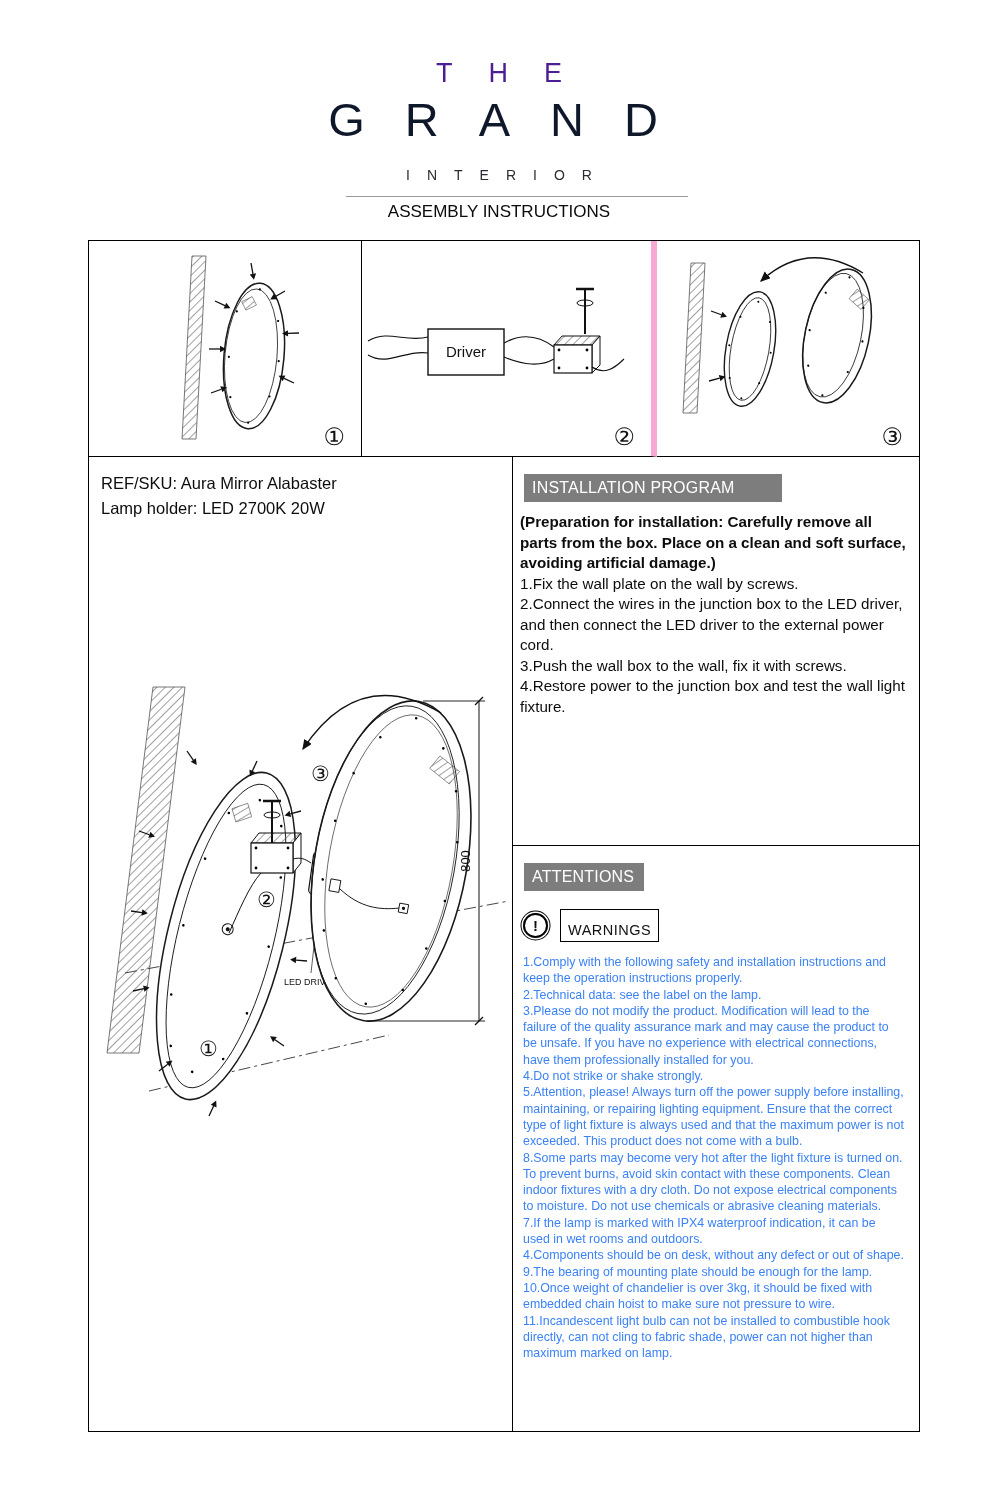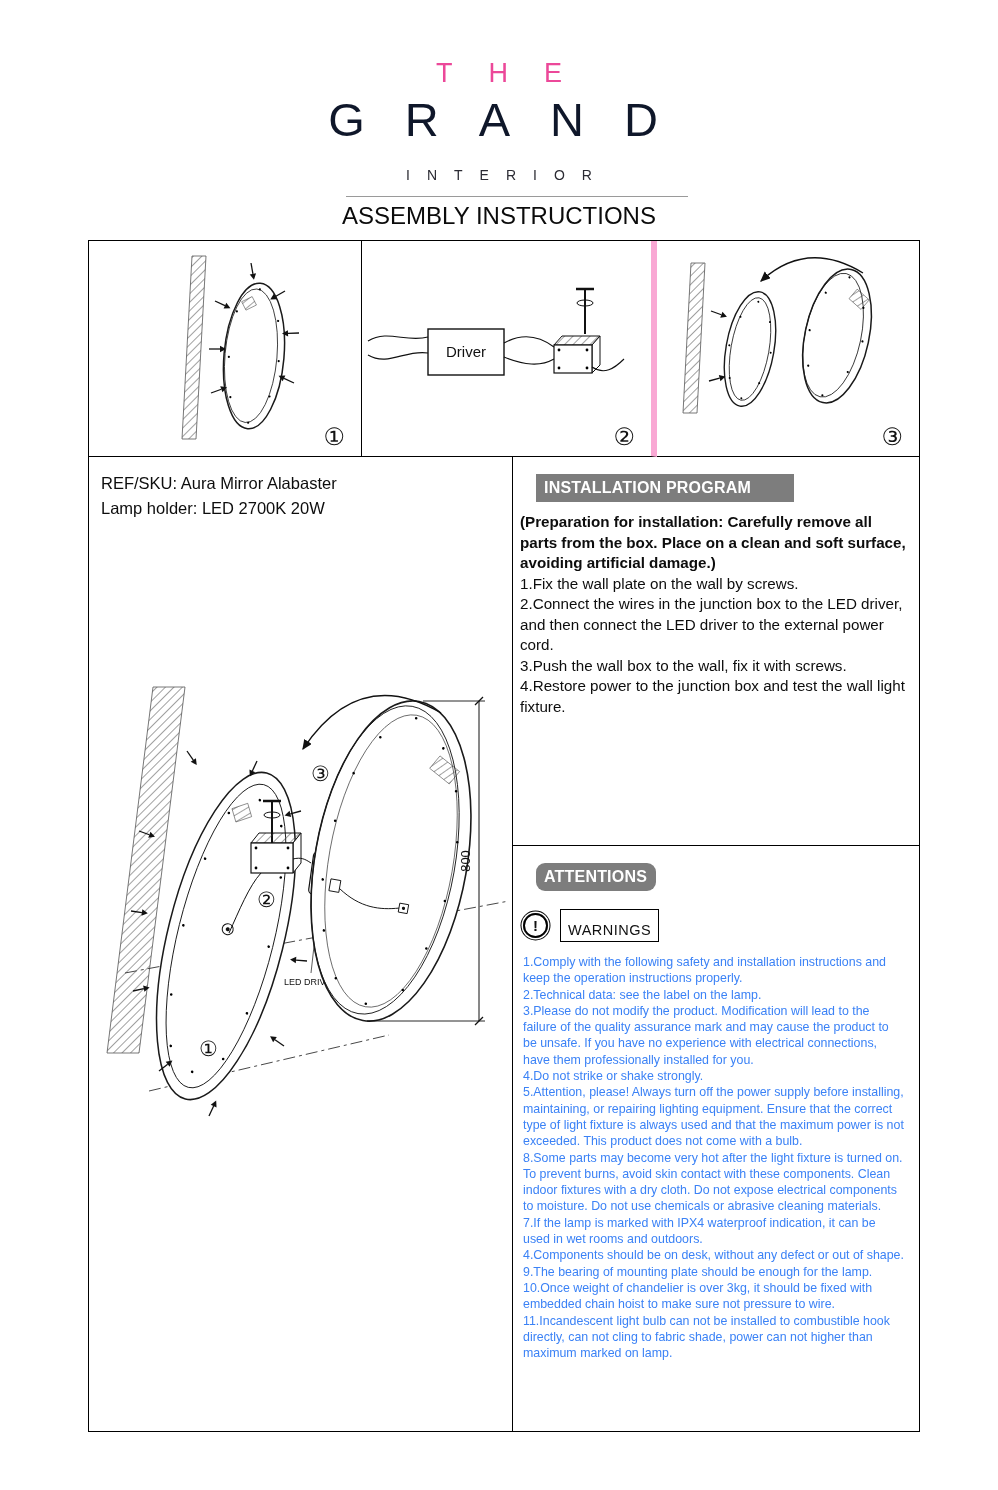--- a/index.html
+++ b/index.html
@@ -1,48 +1,48 @@
 <!DOCTYPE html>
 <html><head>
 <meta charset="utf-8">
 <style>
   html,body{margin:0;padding:0;background:#ffffff;}
   body{width:998px;height:1490px;position:relative;font-family:"Liberation Sans",sans-serif;color:#111;}
   .abs{position:absolute;}
   .ctr{left:0;right:0;text-align:center;}
 
   
-  .brand-the{top:58px;font-size:27px;letter-spacing:36px;padding-left:36px;color:#ec4899;font-weight:400;}
+  .brand-the{top:58px;font-size:27px;letter-spacing:36px;padding-left:36px;color:#4c1d95;font-weight:400;}
   .brand-grand{top:92px;font-size:47px;letter-spacing:40px;padding-left:28px;color:#0f172a;font-weight:400;}
   .brand-interior{top:167px;font-family:Liberation Sans, sans-serif;font-size:14px;letter-spacing:17px;padding-left:17px;color:#2b2b33;}
   .brand-rule{top:196px;left:346px;width:342px;border-top:1px solid #9a9a9a;height:0;}
-  .doc-title{top:202px;font-size:24px;color:#0b0b0b;}
+  .doc-title{top:202px;font-size:17px;color:#0b0b0b;}
 
   
   .sheet{left:88px;top:240px;width:832px;height:1192px;border:1px solid #000;box-sizing:border-box;}
   .cell{position:absolute;box-sizing:border-box;background:#fff;}
   .c1{left:0;top:0;width:273px;height:216px;border-right:1px solid #000;border-bottom:1px solid #000;}
   .c2{left:273px;top:0;width:295px;height:216px;border-right:6px solid #f9a8d4;border-bottom:1px solid #000;}
   .c3{left:568px;top:0;width:262px;height:216px;border-bottom:1px solid #000;}
   .cleft{left:0;top:216px;width:424px;height:974px;border-right:1px solid #000;}
   .cinstall{left:424px;top:216px;width:406px;height:389px;border-bottom:1px solid #000;}
   .cattn{left:424px;top:605px;width:406px;height:585px;}
   .cell svg{display:block;position:absolute;left:0;top:0;}
   svg text{font-family:"Liberation Sans",sans-serif;fill:#111;}
 
   .panel-num{position:absolute;right:16px;bottom:5px;font-size:24px;color:#111;}
 
   
   .product{padding:14px 10px 0 12px;font-size:16.5px;line-height:25px;color:#0d0d0d;}
 
   
   .pad{padding:0 10px 0 7px;}
-  .gray-box{display:inline-block;background:#7d7d7d;color:#fff;font-weight:bold;font-size:16px;line-height:18px;padding:5px 10px 5px 8px;margin:17px 0 10px 16px;letter-spacing:.2px;}
+  .gray-box{display:inline-block;background:#7d7d7d;color:#fff;font-weight:normal;font-size:16px;line-height:18px;padding:5px 10px 5px 8px;margin:17px 0 10px 4px;letter-spacing:.2px;}
   .install-header{width:240px;}
-  .attn-header{width:102px;border-radius:9px;}
+  .attn-header{width:102px;}
   .body-text{font-size:15.2px;line-height:20.5px;color:#0d0d0d;}
   .prep{font-weight:bold;}
 
   
   .warn-row{display:flex;align-items:center;gap:12px;margin:8px 0 12px 3px;}
   .warn-icon{width:21px;height:21px;border:2px solid #000;border-radius:50%;box-shadow:0 0 0 1.5px #fff,0 0 0 2.5px #000;display:flex;align-items:center;justify-content:center;font-weight:bold;font-size:15px;line-height:1;}
   .warn-label{border:1.5px solid #000;padding:12px 7px 3px 7px;font-size:14.5px;letter-spacing:.5px;}
   .warn-list{font-size:12.4px;line-height:16.3px;color:#3b82f6;padding-right:4px;padding-left:3px;}
 
   .diagram-wrap{position:absolute;left:0;top:204px;width:423px;height:660px;}

